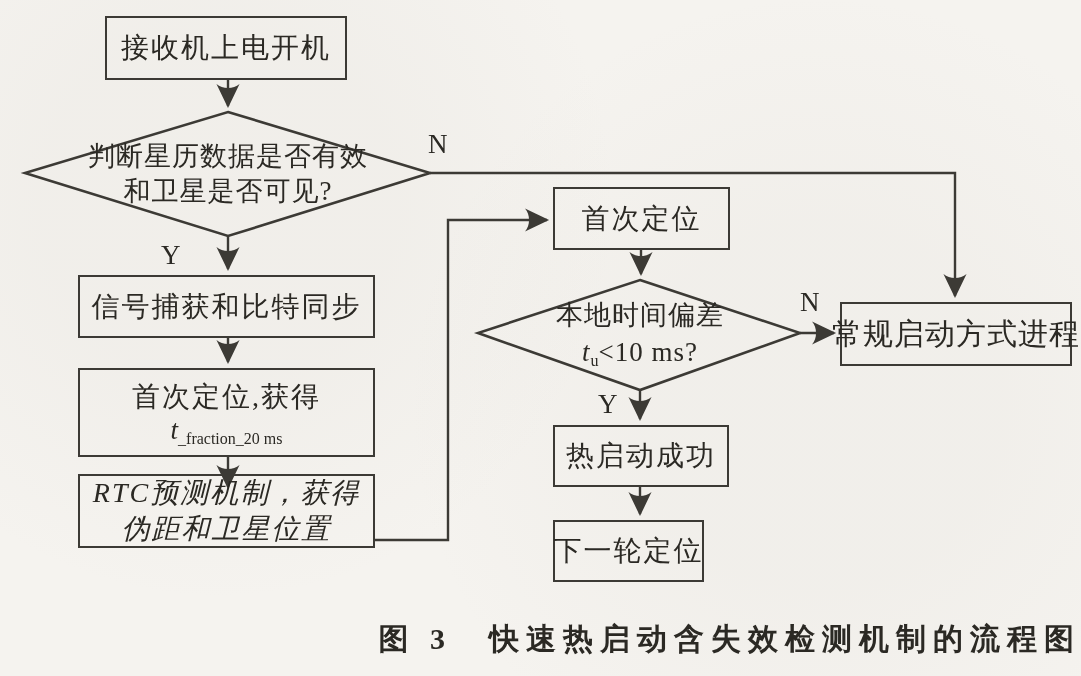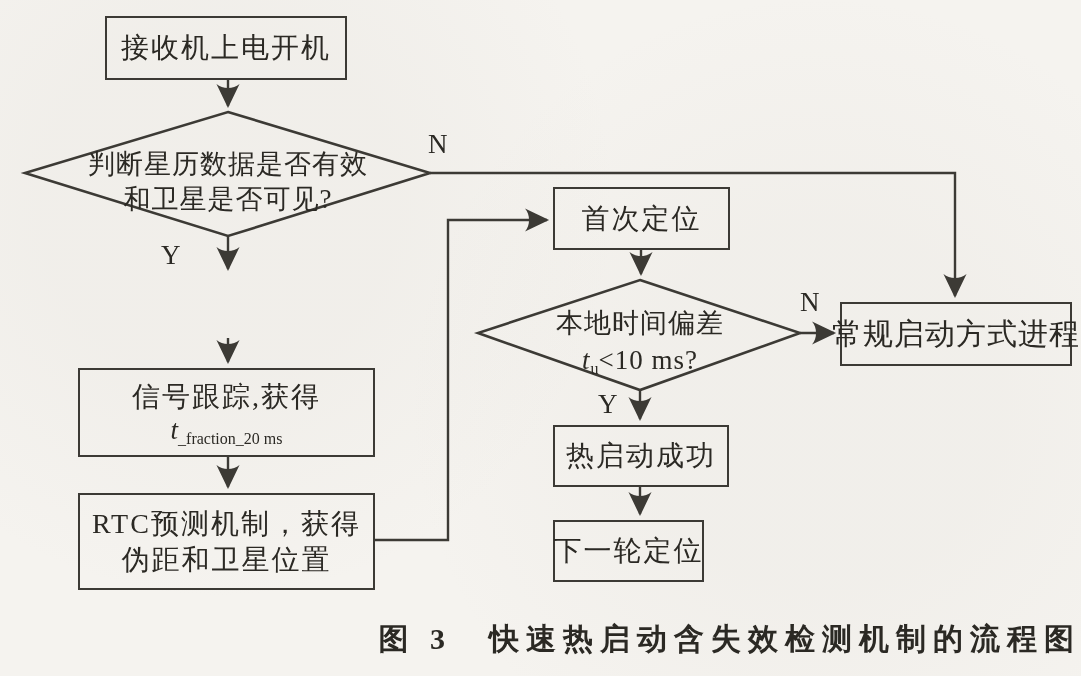--- a/index.html
+++ b/index.html
@@ -23,21 +23,21 @@
   .box{
     position:absolute;box-sizing:border-box;
     border:2.4px solid #3c3a35;
     display:flex;flex-direction:column;align-items:center;justify-content:center;
     text-align:center;background:transparent;
   }
   .box .ln{font-size:28px;letter-spacing:2px;line-height:36px;white-space:nowrap;}
   .box .ln-sm{font-size:30px;letter-spacing:1px;line-height:34px;white-space:nowrap;}
   .dtext{
     position:absolute;text-align:center;
-    font-size:27px;letter-spacing:1px;line-height:35px;white-space:nowrap;margin-top:8px;
+    font-size:27px;letter-spacing:1px;line-height:35px;white-space:nowrap;
   }
   .branch{
     position:absolute;font-size:27px;font-weight:400;
     font-family:"Liberation Serif","DejaVu Serif",serif;
   }
   .var{font-style:italic;font-size:27px;}
   .subsc{font-size:16px;position:relative;top:5px;letter-spacing:0;}
   .formula{white-space:nowrap;}
   .caption{
     position:absolute;left:0;top:619px;width:1081px;
@@ -69,27 +69,30 @@
     <path class="wire" d="M640,390 V419" marker-end="url(#arr)"></path>
     <path class="wire" d="M640,487 V514" marker-end="url(#arr)"></path>
     <path class="wire" d="M430,173 H955 V296" marker-end="url(#arr)"></path>
     <path class="wire" d="M800,333 H834" marker-end="url(#arr)"></path>
   </svg>
 
   <div class="box" style="left:105px;top:16px;width:242px;height:64px;">
     <span class="ln">接收机上电开机</span>
   </div>
 
+  <div class="box" style="left:78px;top:275px;width:297px;height:63px;">
+    <span class="ln">信号捕获和比特同步</span>
+  </div>
 
   <div class="box" style="left:78px;top:368px;width:297px;height:89px;">
-    <span class="ln">信号跟踪,获得</span>
+    <span class="ln">首次定位,获得</span>
     <span class="formula"><span class="var">t</span><span class="subsc">_fraction_20 ms</span></span>
   </div>
 
-  <div class="box" style="left:78px;top:493px;width:297px;height:97px;">
+  <div class="box" style="left:78px;top:474px;width:297px;height:74px;font-style:italic;">
     <span class="ln">RTC预测机制，获得</span>
     <span class="ln">伪距和卫星位置</span>
   </div>
 
   <div class="box" style="left:553px;top:425px;width:176px;height:62px;">
     <span class="ln">热启动成功</span>
   </div>
 
   <div class="box" style="left:553px;top:187px;width:177px;height:63px;">
     <span class="ln">首次定位</span>

